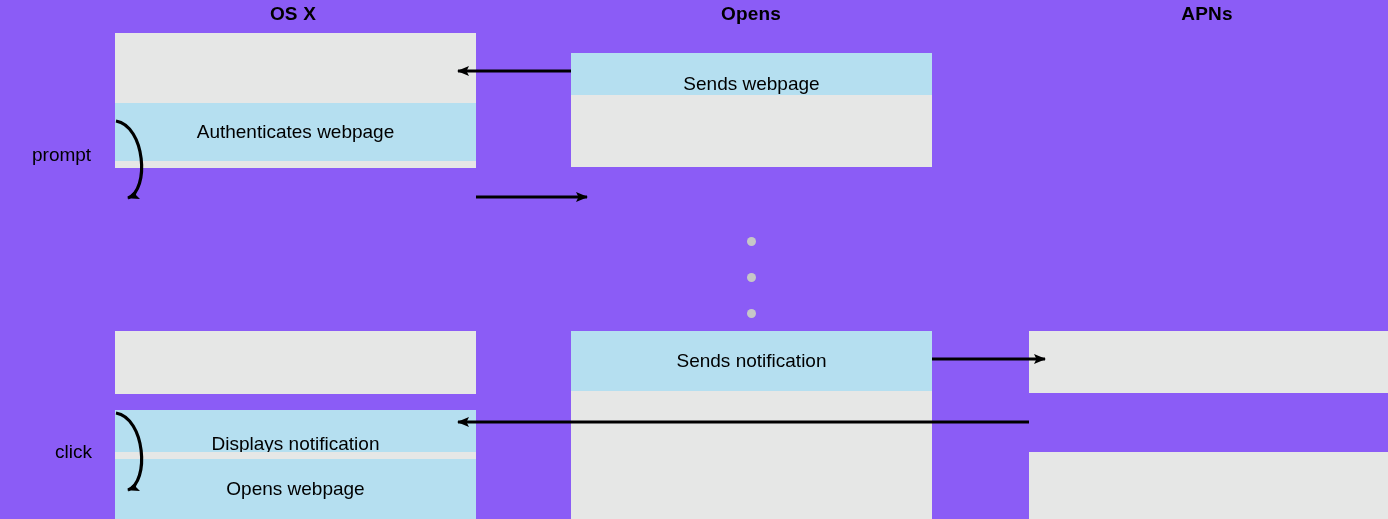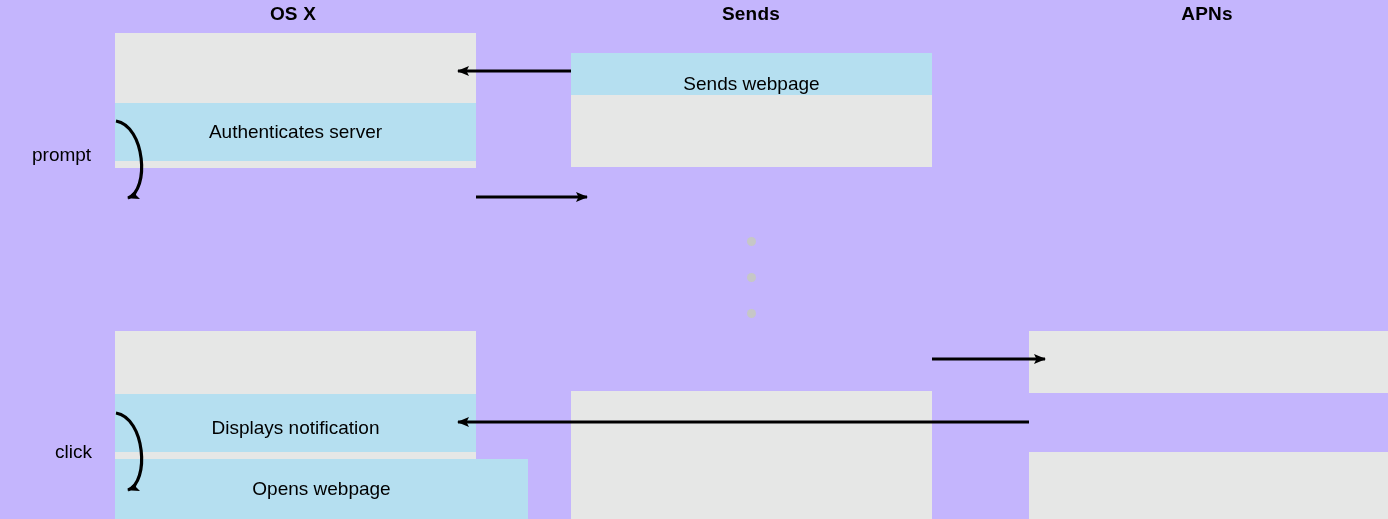--- a/index.html
+++ b/index.html
@@ -8,21 +8,21 @@
     background: #ffffff;
   }
   body {
     font-family: "Liberation Sans", sans-serif;
     color: #000000;
   }
   #diagram {
     position: relative;
     width: 1388px;
     height: 519px;
-    background: #c4b5fd;
+    background: #8b5cf6;
     overflow: hidden;
   }
   .col-header {
     position: absolute;
     font-weight: bold;
     font-size: 19px;
     text-align: center;
     white-space: nowrap;
     transform: translateX(-50%);
     letter-spacing: 0.2px;
@@ -66,57 +66,60 @@
     pointer-events: none;
     overflow: visible;
   }
 </style>
 </head>
 <body>
 
 <div id="diagram">
 
   <div class="col-header" style="left:293px; top:3px;">OS X</div>
-  <div class="col-header" style="left:751px; top:3px;">Sends</div>
+  <div class="col-header" style="left:751px; top:3px;">Opens</div>
   <div class="col-header" style="left:1207px; top:3px;text-align:right;">APNs</div>
 
   <div class="band gray" style="left:115px; top:33px; width:361px; height:70px;"></div>
 
   <div class="band blue" style="left:115px; top:103px; width:361px; height:58px;">
-    <span class="band-label">Authenticates server</span>
+    <span class="band-label">Authenticates webpage</span>
   </div>
 
   <div class="band gray" style="left:115px; top:161px; width:361px; height:7px;"></div>
 
 
   <div class="band blue" style="left:571px; top:33px; width:361px; height:62px;margin-top:20px;">
     <span class="band-label">Sends webpage</span>
   </div>
 
   <div class="band gray" style="left:571px; top:95px; width:361px; height:72px;"></div>
 
 
   <div class="dot" style="left:747px; top:237px;"></div>
   <div class="dot" style="left:747px; top:273px;"></div>
   <div class="dot" style="left:747px; top:309px;"></div>
 
   <div class="band gray" style="left:115px; top:331px; width:361px; height:63px;"></div>
 
-  <div class="band blue" style="left:115px; top:394px; width:361px; height:68px;">
+  <div class="band blue" style="left:115px; top:410px; width:361px; height:68px;">
     <span class="band-label">Displays notification</span>
   </div>
 
   <div class="band gray" style="left:115px; top:452px; width:361px; height:7px;"></div>
 
-  <div class="band blue" style="left:115px; top:459px; width:413px; height:60px;">
+  <div class="band blue" style="left:115px; top:459px; width:361px; height:60px;">
     <span class="band-label">Opens webpage</span>
   </div>
 
   <div class="band gray" style="left:571px; top:391px; width:361px; height:128px;"></div>
 
+  <div class="band blue" style="left:571px; top:331px; width:361px; height:60px;">
+    <span class="band-label">Sends notification</span>
+  </div>
 
   <div class="band gray" style="left:1029px; top:331px; width:359px; height:62px;"></div>
 
 
   <div class="band gray" style="left:1029px; top:452px; width:359px; height:67px;"></div>
 
   <div class="side-label" style="left:4px; top:155px;">prompt</div>
   <div class="side-label" style="left:27px; top:452px;">click</div>
 
   <svg class="overlay" viewBox="0 0 1388 519" xmlns="http://www.w3.org/2000/svg">

